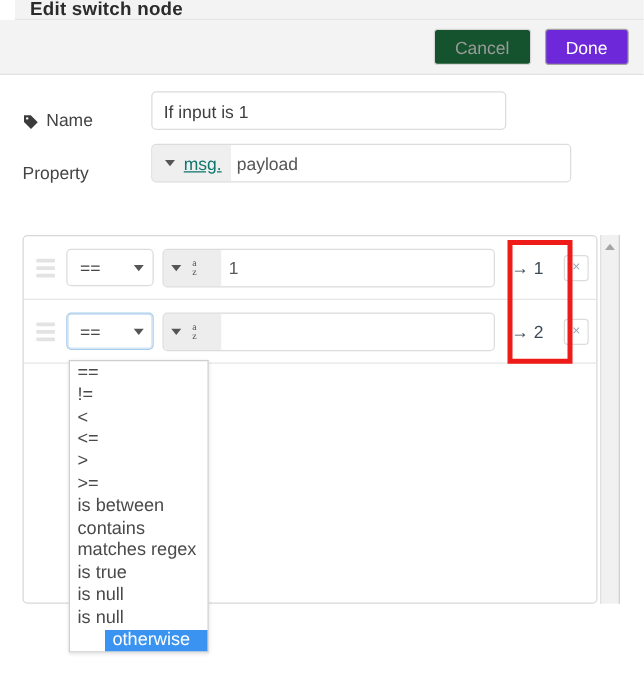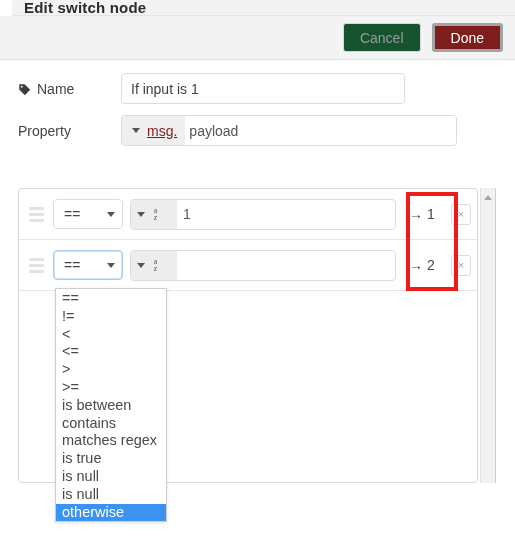--- a/index.html
+++ b/index.html
@@ -60,33 +60,33 @@
     justify-content: center;
     box-sizing: border-box;
   }
   .btn-cancel {
     background: #14532d;
     border: 1px solid #d8d8d8;
     color: #9a9a9a;
     min-width: 72px;
   }
   .btn-done {
-    background: #7f1d1d;
-    border: 3px solid #a3a3a3;
+    background: #6d28d9;
+    border: 1px solid #a3a3a3;
     color: #ffffff;
     min-width: 66px;
   }
 
   
   .form-area {
     padding: 13px 0 0 0;
   }
   .form-row {
     display: flex;
-    align-items: center;
+    align-items: flex-end;
     margin-bottom: 11px;
     padding-left: 18px;
   }
   .form-label {
     width: 103px;
     font-size: 14px;
     color: #444444;
     display: flex;
     align-items: center;
     gap: 6px;
@@ -126,21 +126,21 @@
     align-items: stretch;
     box-sizing: border-box;
     overflow: hidden;
   }
   .typed-input-type {
     background: #efefef;
     display: flex;
     align-items: center;
     gap: 7px;
     padding: 0 8px 0 10px;
-    color: #7f1d1d;
+    color: #0f766e;
     font-size: 14px;
     text-decoration: underline;
   }
   .caret-down {
     width: 0; height: 0;
     border-left: 4.5px solid transparent;
     border-right: 4.5px solid transparent;
     border-top: 5.5px solid #555555;
     display: inline-block;
   }
@@ -338,20 +338,21 @@
     height: 17.8px;
     line-height: 17.8px;
     padding-left: 6px;
     color: #4a4a4a;
     white-space: nowrap;
     cursor: default;
   }
   .dropdown-item.selected {
     background: #3a93f0;
     color: #ffffff;
+    margin-left: 28px;
   }
 </style>
 </head>
 <body>
 
 <div class="dialog-titlebar">
   <span class="dialog-title">Edit switch node</span>
 </div>
 
 <div class="dialog-buttonbar">

